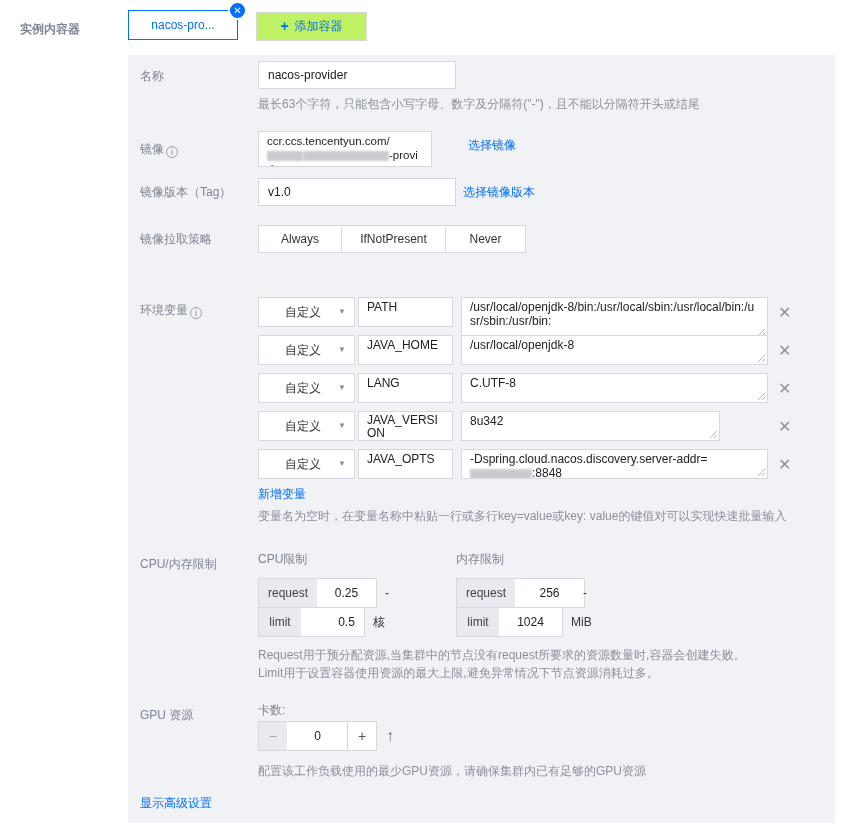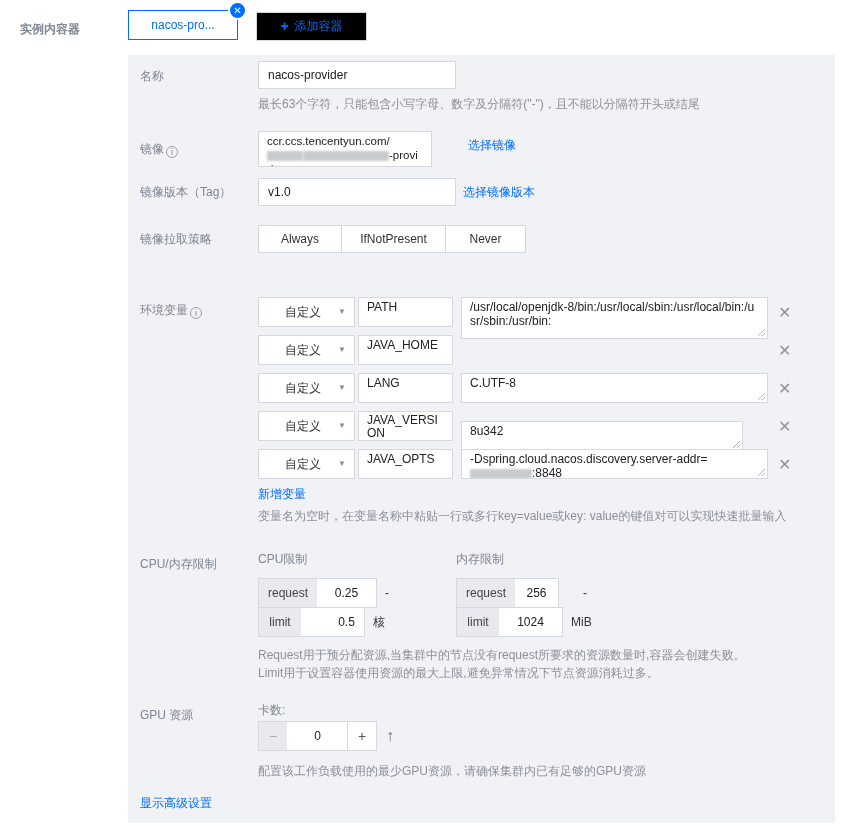--- a/index.html
+++ b/index.html
@@ -9,21 +9,21 @@
   .abs { position:absolute; }
 
   .section-label { color:#7e8593; font-size:12px; }
 
   
   .container-tab { left:128px; top:10px; width:110px; height:30px; border:1px solid #006eff;
     background:#fff; color:#006eff; text-align:center; line-height:28px; cursor:pointer; }
   .tab-badge { left:228px; top:1px; width:19px; height:19px; border-radius:50%;
     background:#006eff; border:2px solid #fff; color:#fff; font-size:10px; font-weight:bold;
     text-align:center; line-height:15px; cursor:pointer; }
-  .add-btn { left:256px; top:12px; width:111px; height:29px; border:1px solid #d9d9d9; background:#000000;
+  .add-btn { left:256px; top:12px; width:111px; height:29px; border:1px solid #d9d9d9; background:#bef264;
     color:#006eff; text-align:center; line-height:27px; cursor:pointer; }
   .add-btn .plus { font-weight:bold; font-size:14px; margin-right:6px; vertical-align:-1px; }
 
   
   .panel { left:128px; top:55px; width:707px; height:768px; background:#f1f2f5; }
 
   .flabel { left:12px; color:#7e8593; }
   .hint { color:#8b909b; }
 
   .tinput { border:1px solid #d5d8de; background:#fff; color:#222; font-size:12px;
@@ -111,34 +111,35 @@
       <span>自定义</span>
       <span class="env-caret">▼</span></div>
     <div class="box" style="left:230px; top:242px; width:95px; height:30px;">PATH</div>
     <div class="box" style="left:333px; top:242px; width:307px; height:42px;"><span>/usr/local/openjdk-8/bin:/usr/local/sbin:/usr/local/bin:/usr/sbin:/usr/bin:</span><span class="resize-handle"></span></div>
     <div class="row-x" style="left:650px; top:250px;">✕</div>
 
     <div class="env-select" style="left:130px; top:280px; width:97px;">
       <span>自定义</span>
       <span class="env-caret">▼</span></div>
     <div class="box" style="left:230px; top:280px; width:95px; height:30px;">JAVA_HOME</div>
+    <div class="box" style="left:333px; top:280px; width:307px; height:30px;"><span>/usr/local/openjdk-8</span><span class="resize-handle"></span></div>
     <div class="row-x" style="left:650px; top:288px;">✕</div>
 
     <div class="env-select" style="left:130px; top:318px; width:97px;">
       <span>自定义</span>
       <span class="env-caret">▼</span></div>
     <div class="box" style="left:230px; top:318px; width:95px; height:30px;">LANG</div>
     <div class="box" style="left:333px; top:318px; width:307px; height:30px;"><span>C.UTF-8</span><span class="resize-handle"></span></div>
     <div class="row-x" style="left:650px; top:326px;">✕</div>
 
     <div class="env-select" style="left:130px; top:356px; width:97px;">
       <span>自定义</span>
       <span class="env-caret">▼</span></div>
     <div class="box" style="left:230px; top:356px; width:95px; height:30px; line-height:13px;">JAVA_VERSION</div>
-    <div class="box" style="left:333px; top:366px; width:282px; height:30px;"><span>8u342</span><span class="resize-handle"></span></div>
+    <div class="box" style="left:333px; top:356px; width:259px; height:30px;"><span>8u342</span><span class="resize-handle"></span></div>
     <div class="row-x" style="left:650px; top:364px;">✕</div>
 
     <div class="env-select" style="left:130px; top:394px; width:97px;">
       <span>自定义</span>
       <span class="env-caret">▼</span></div>
     <div class="box" style="left:230px; top:394px; width:95px; height:30px;">JAVA_OPTS</div>
     <div class="box" style="left:333px; top:394px; width:307px; height:30px;"><span>-Dspring.cloud.nacos.discovery.server-addr=</span><span class="redact" style="width:62px;"></span><span>:8848</span><span class="resize-handle"></span></div>
     <div class="row-x" style="left:650px; top:402px;">✕</div>
 
     <a class="abs link" style="left:130px; top:431px;">新增变量</a>
@@ -150,21 +151,21 @@
 
     <div class="cell-label" style="left:130px; top:523px; width:60px;">request</div>
     <input class="cell-input" style="left: 189px; top: 523px; width: 60px;" value="0.25">
     <div class="unit" style="left:257px; top:523px;">-</div>
 
     <div class="cell-label" style="left:130px; top:552px; width:44px;">limit</div>
     <input class="cell-input" style="left: 173px; top: 552px; width: 64px; padding-left: 28px;" value="0.5">
     <div class="unit" style="left:245px; top:552px;">核</div>
 
     <div class="cell-label" style="left:328px; top:523px; width:60px;">request</div>
-    <input class="cell-input" style="left: 387px; top: 523px; width: 44px;" value="256">
+    <input class="cell-input" style="left: 387px; top: 523px; width: 70px;" value="256">
     <div class="unit" style="left:455px; top:523px;">-</div>
 
     <div class="cell-label" style="left:328px; top:552px; width:44px;">limit</div>
     <input class="cell-input" style="left: 371px; top: 552px; width: 64px;" value="1024">
     <div class="unit" style="left:443px; top:552px;">MiB</div>
 
     <div class="abs hint" style="left:130px; top:592px;">Request用于预分配资源,当集群中的节点没有request所要求的资源数量时,容器会创建失败。</div>
     <div class="abs hint" style="left:130px; top:610px;">Limit用于设置容器使用资源的最大上限,避免异常情况下节点资源消耗过多。</div>
 
     <div class="abs flabel" style="top:652px;">GPU 资源</div>

